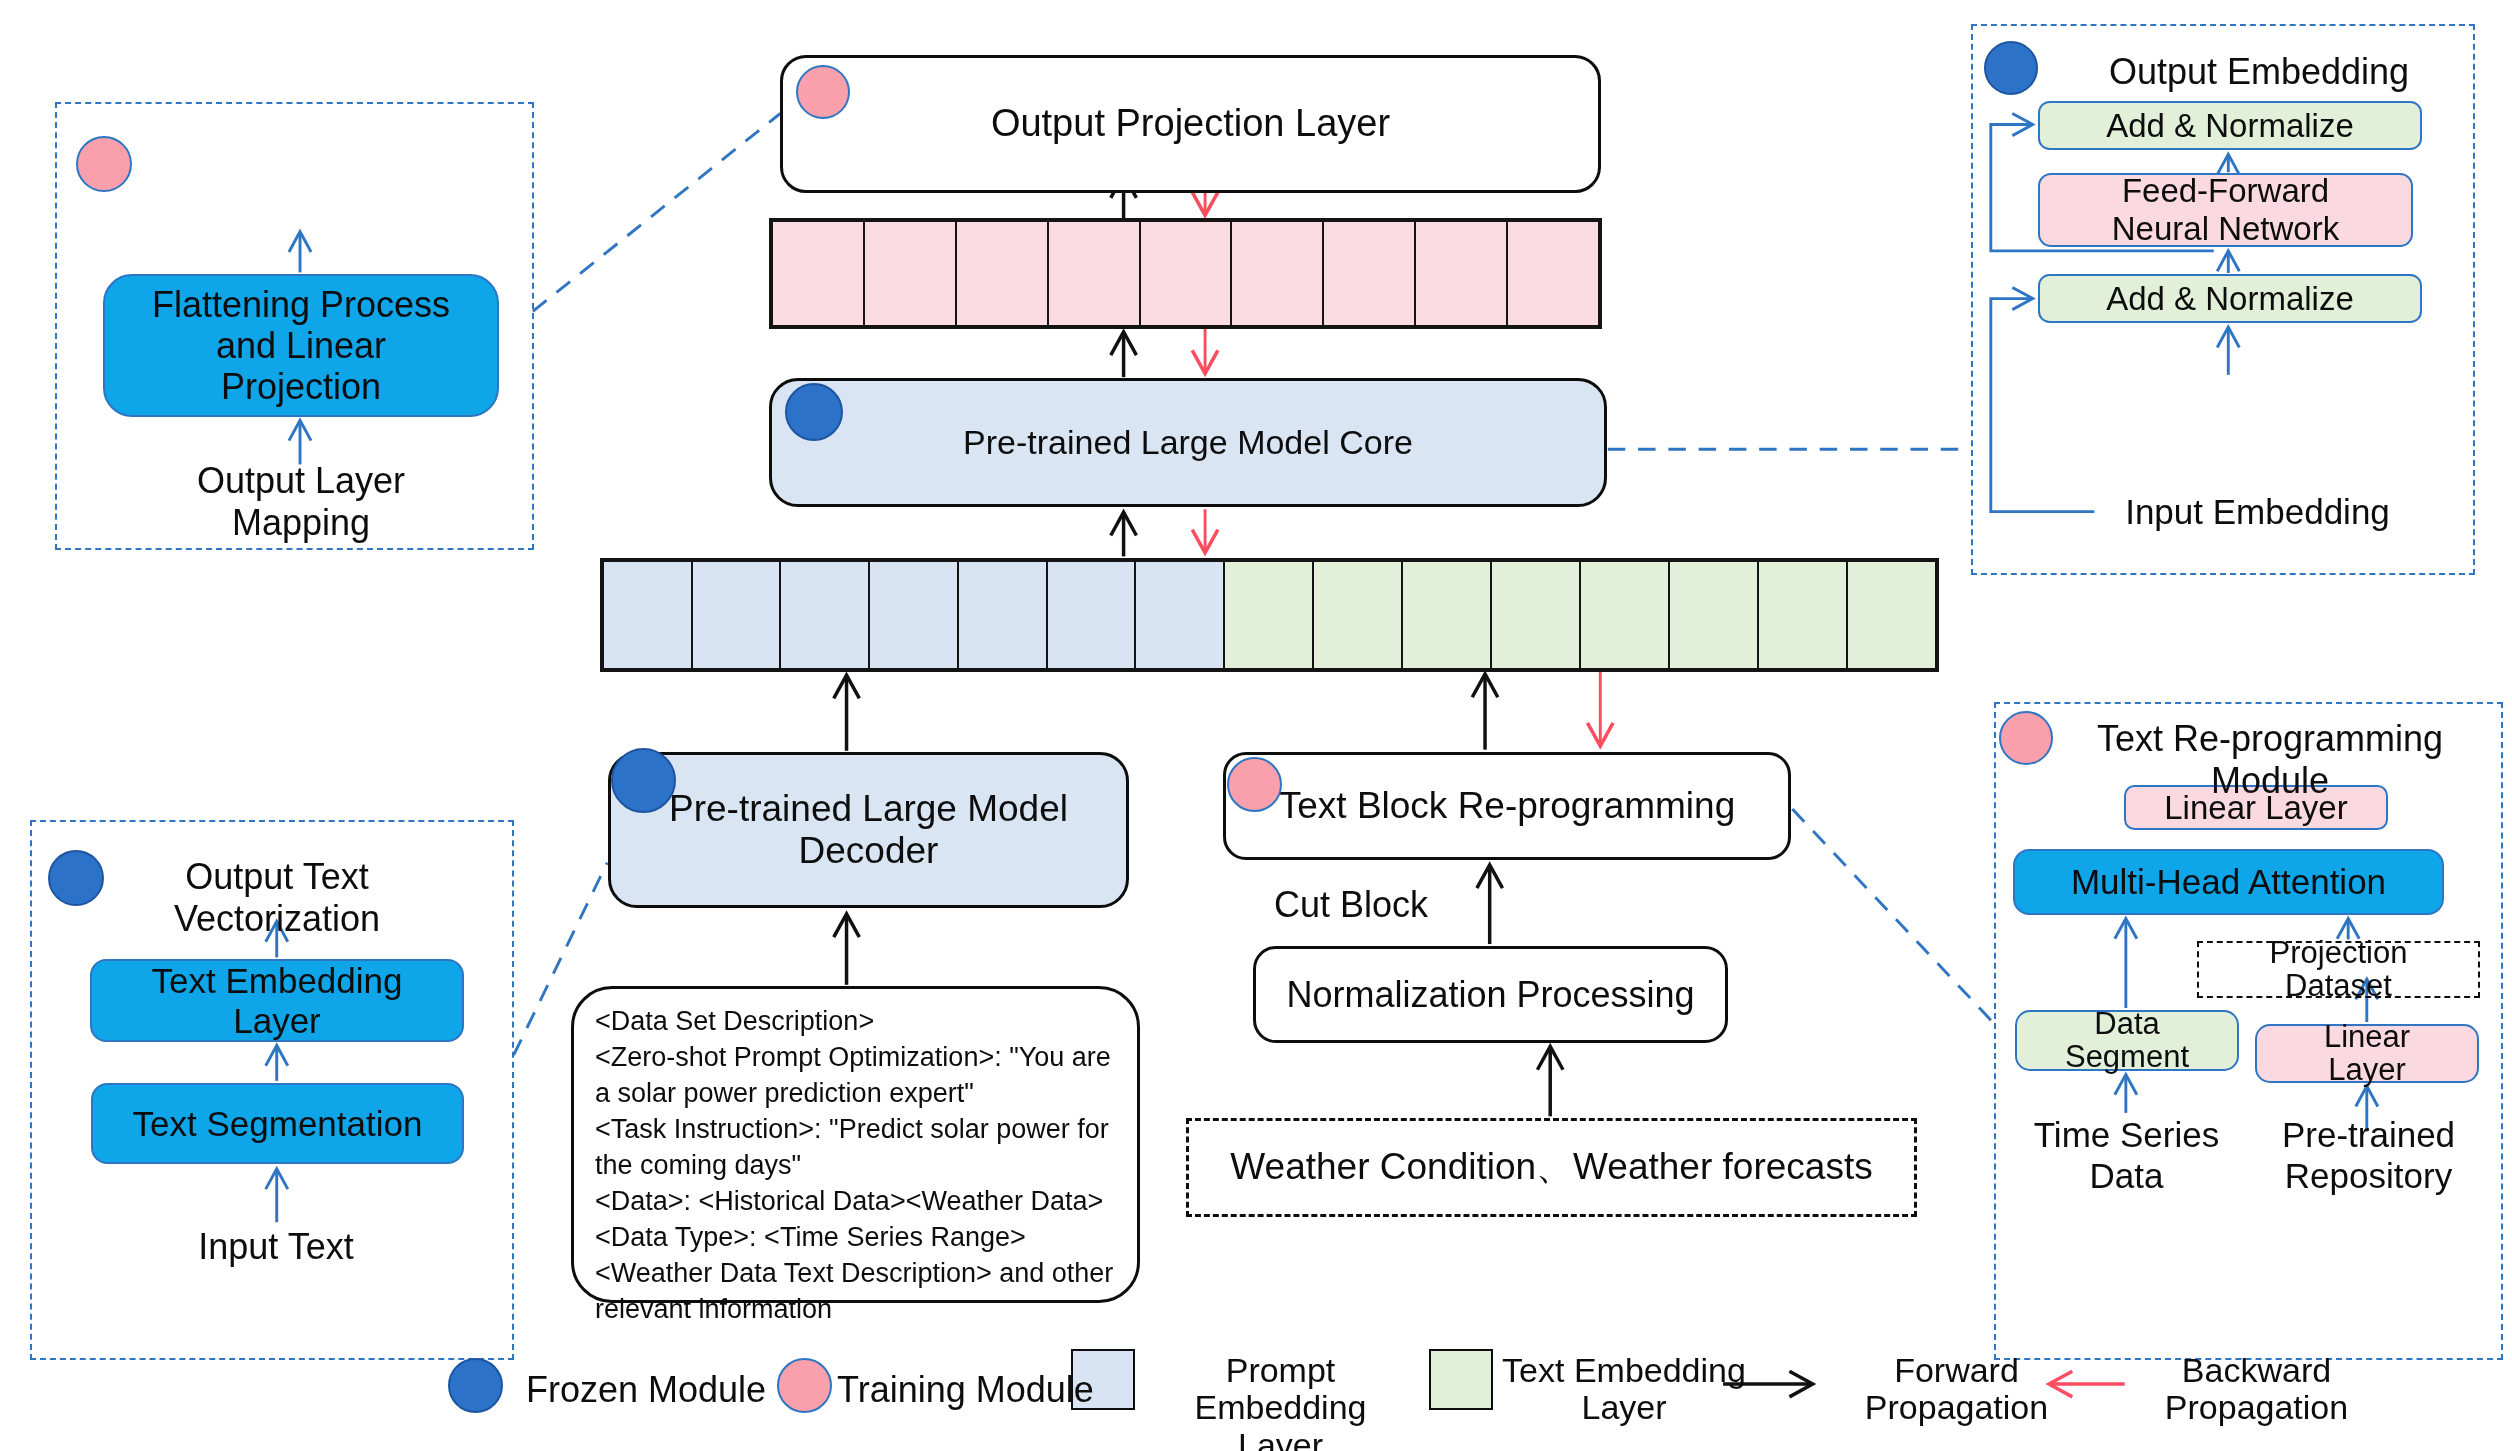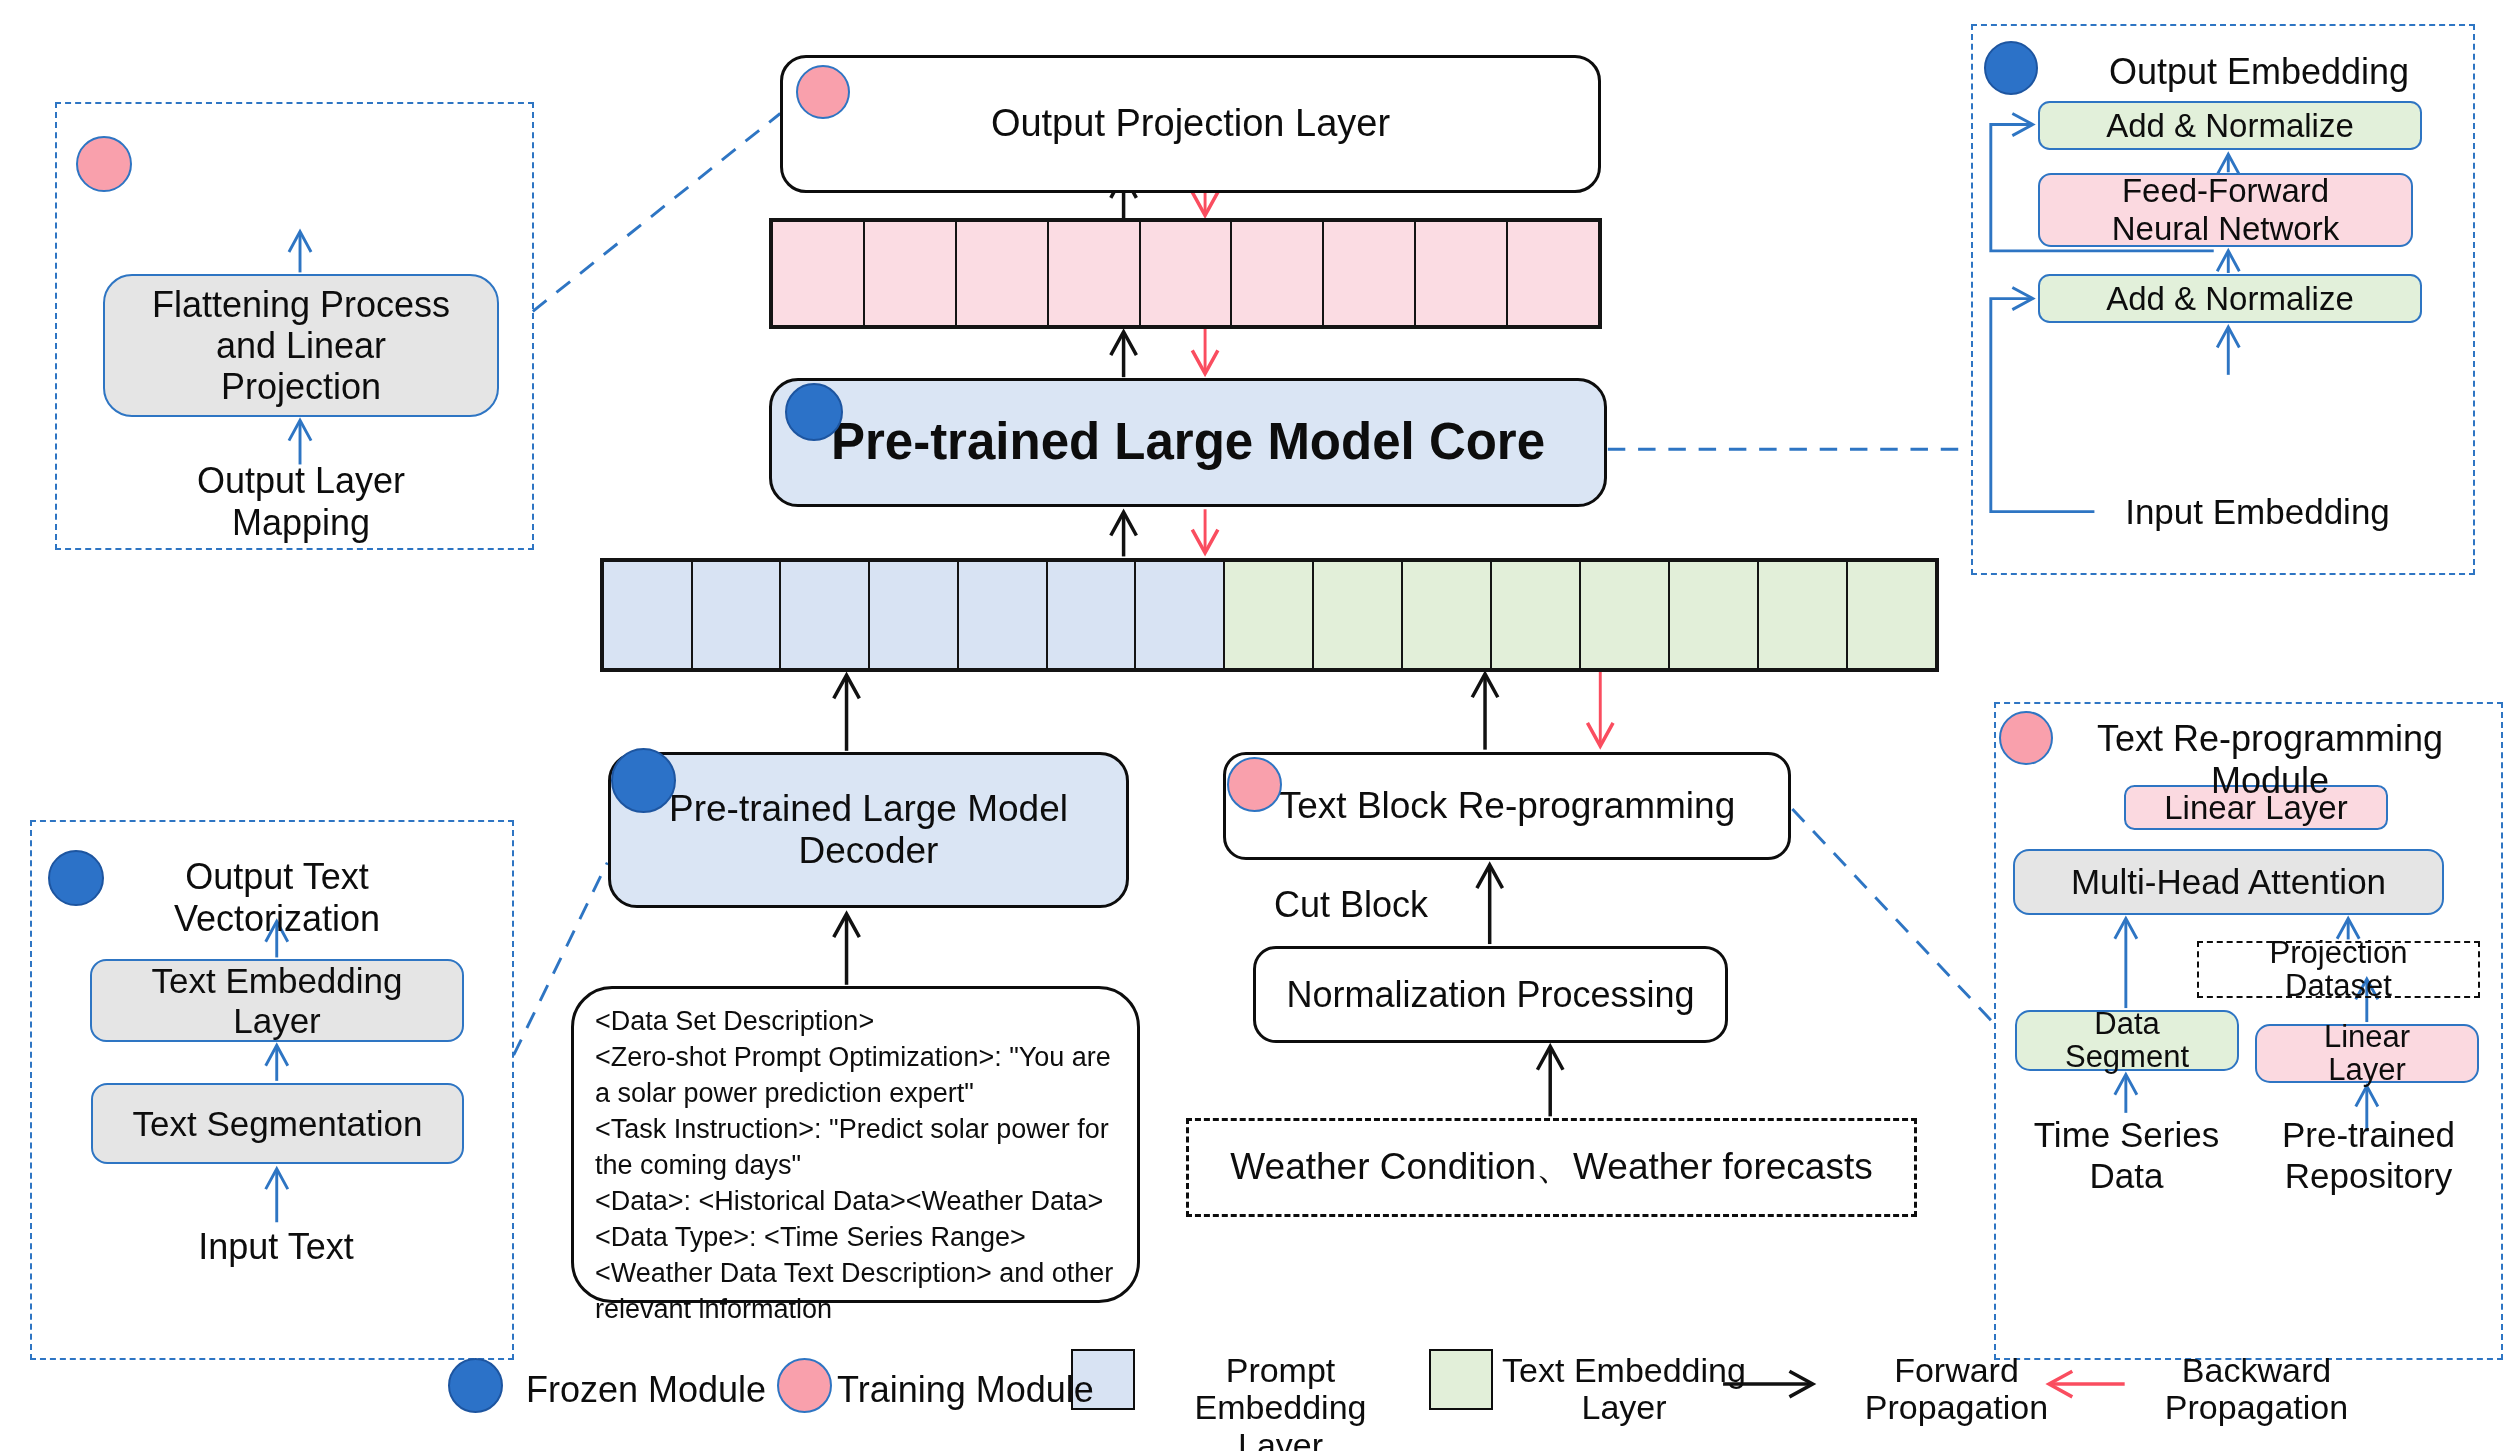--- a/index.html
+++ b/index.html
@@ -4,21 +4,21 @@
 <style>
   html,body{margin:0;padding:0;background:#fff;}
   #canvas{position:relative;width:2512px;height:1451px;background:#ffffff;overflow:hidden;
           font-family:"Liberation Sans",sans-serif;color:#0d0d0d;}
   #overlay{position:absolute;left:0;top:0;z-index:1;}
   .lbl{position:absolute;z-index:4;white-space:pre-line;text-align:center;line-height:1.16;}
   .box{position:absolute;z-index:2;box-sizing:border-box;display:flex;align-items:center;justify-content:center;
        text-align:center;white-space:pre-line;line-height:1.14;}
   .wbox{background:#ffffff;border:3.5px solid #0d0d0d;border-radius:26px;}
   .corebox{background:#DAE5F4;border:3.5px solid #0d0d0d;border-radius:29px;}
-  .innerblue{background:#e5e5e5;border:2.9px solid #2E75C3;border-radius:16.3px;}
+  .innerblue{background:#0ea5e9;border:2.9px solid #2E75C3;border-radius:16.3px;}
   .innerpink{background:#FBD9E0;border:2.9px solid #2E75C3;border-radius:13px;}
   .innergreen{background:#E2F0DA;border:2.9px solid #2E75C3;border-radius:11.6px;}
   .group{position:absolute;z-index:2;box-sizing:border-box;border:2.9px dashed #2E75C3;background:transparent;}
   .dashblack{background:#ffffff;border:3.5px dashed #0d0d0d;border-radius:0;}
   .circ{position:absolute;z-index:5;border-radius:50%;box-sizing:border-box;}
   .frozen{background:#2C72C8;border:2.9px solid #1D55A0;}
   .train{background:#F9A0AC;border:2.9px solid #2E75C3;}
   .row{position:absolute;z-index:2;display:flex;box-sizing:border-box;border:4.1px solid #141414;}
   .subrow{display:flex;}
   .row .cell{border-right:2.3px solid #141414;}
@@ -104,21 +104,21 @@
       <div class="cell cellP" style="flex: 1 1 0%;"></div>
       <div class="cell cellP" style="flex: 1 1 0%;"></div>
       <div class="cell cellP" style="flex: 1 1 0%;"></div>
       <div class="cell cellP" style="flex: 1 1 0%;"></div>
       <div class="cell cellP" style="flex: 1 1 0%;"></div>
       <div class="cell cellP" style="flex: 1 1 0%;"></div>
       <div class="cell cellP" style="flex: 1 1 0%;"></div>
       <div class="cell cellP" style="flex: 1 1 0%;"></div>
     </div>
 
-  <div class="box corebox" style="left:769px;top:378px;width:838px;height:129px;font-size:51px;font-weight:bold;">Pre-trained Large Model Core</div>
+  <div class="box corebox" style="left:769px;top:378px;width:838px;height:129px;font-size:34px;">Pre-trained Large Model Core</div>
   <div class="circ frozen" style="left:785px;top:383px;width:58px;height:58px;"></div>
 
   <div class="row" style="left:600px;top:558px;width:1339px;height:114px;">
     <div class="subrow" style="flex:7;">
         <div class="cell cellB" style="flex: 1 1 0%;"></div>
         <div class="cell cellB" style="flex: 1 1 0%;"></div>
         <div class="cell cellB" style="flex: 1 1 0%;"></div>
         <div class="cell cellB" style="flex: 1 1 0%;"></div>
         <div class="cell cellB" style="flex: 1 1 0%;"></div>
         <div class="cell cellB" style="flex: 1 1 0%;"></div>

